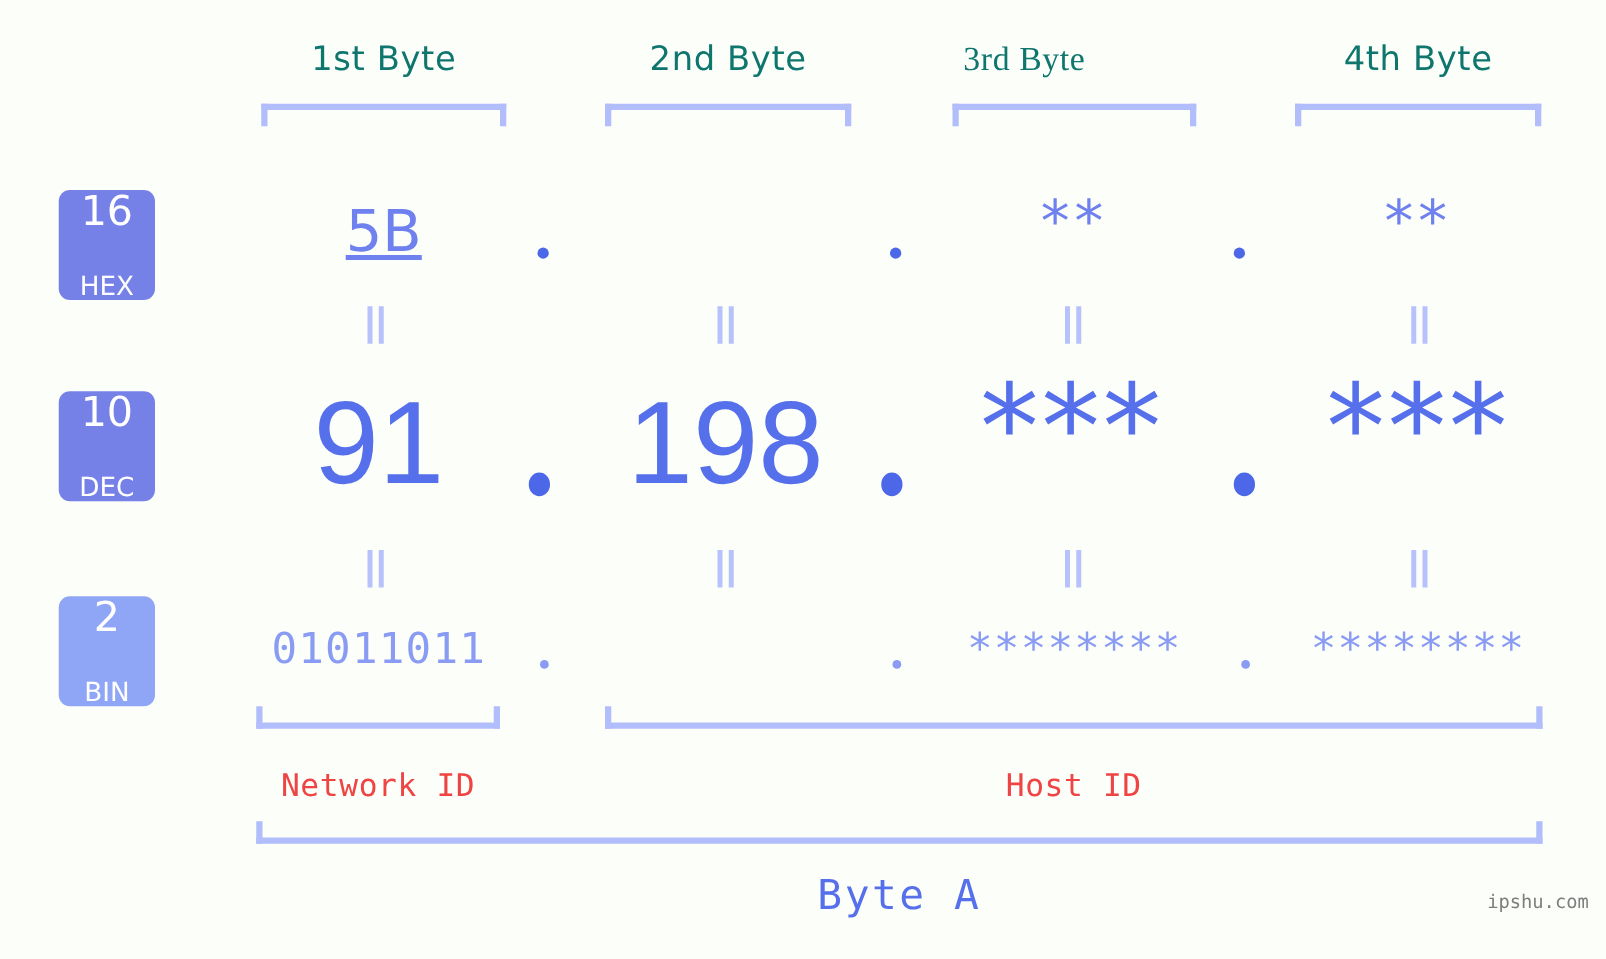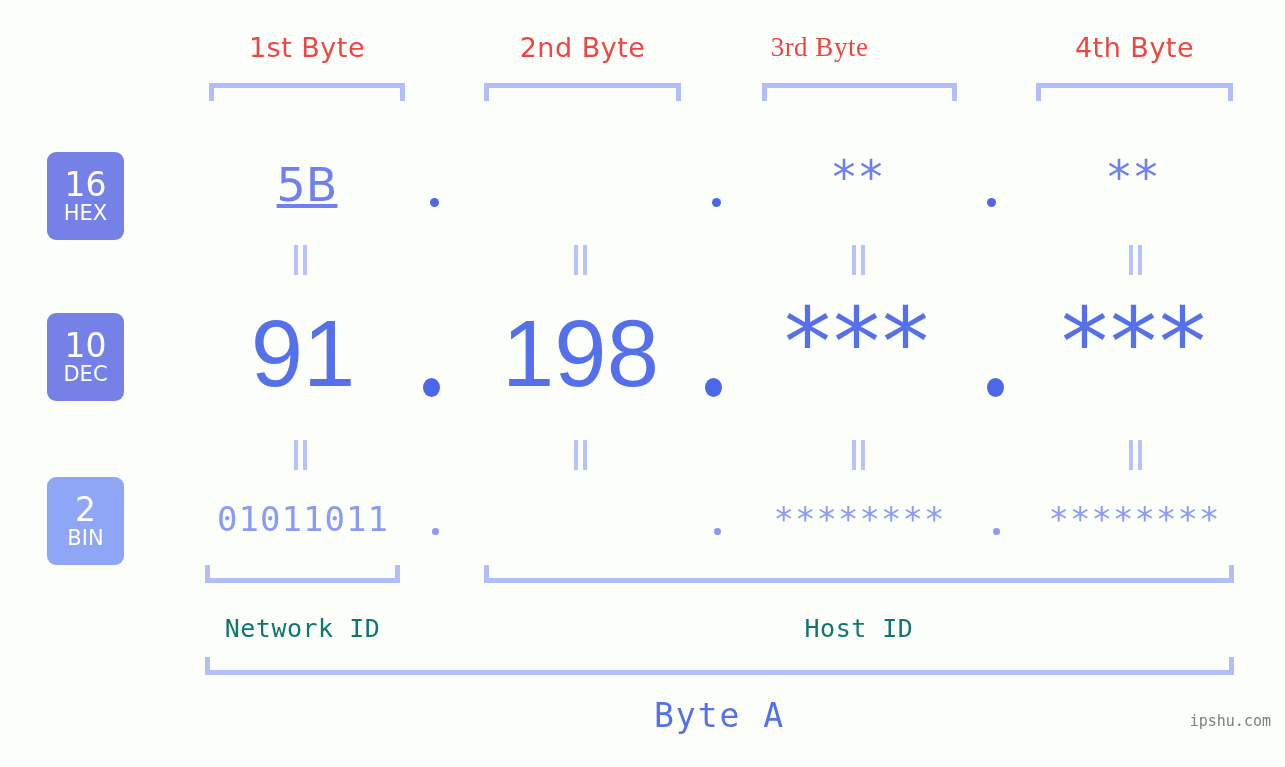--- a/index.html
+++ b/index.html
@@ -19,21 +19,21 @@
     inset: 0;
   }
 
   
   .byte-label {
     position: absolute;
     top: 32px;
     text-align: center;
     font-family: "DejaVu Sans", sans-serif;
     font-size: 27px;
-    color: #ef4444;
+    color: #0f766e;
     letter-spacing: 0.5px;
     white-space: nowrap;
   }
 
   
   .bracket-top {
     position: absolute;
     height: 18px;
     border-top: 5px solid #b2bdfb;
     border-left: 5px solid #b2bdfb;
@@ -53,21 +53,21 @@
   .badge {
     position: absolute;
     left: 47px;
     width: 77px;
     height: 88px;
     border-radius: 9px;
     color: #ffffff;
     display: flex;
     flex-direction: column;
     align-items: center;
-    justify-content: center;
+    justify-content: space-between;
     line-height: 1;
     box-sizing: border-box;
   }
   .badge .num {
     font-size: 33px;
     font-weight: 400;
     letter-spacing: 0px;
     margin-bottom: 2px;
   }
   .badge .nm {
@@ -140,21 +140,21 @@
     display: block;
   }
   .eqmark i:first-child { left: 1px; }
   .eqmark i:last-child  { left: 10px; }
 
   
   .sec-label {
     position: absolute;
     font-family: "DejaVu Sans Mono", monospace;
     font-size: 25px;
-    color: #0f766e;
+    color: #ef4444;
     white-space: nowrap;
     text-align: center;
     letter-spacing: 0.5px;
   }
   .class-label {
     position: absolute;
     font-family: "DejaVu Sans Mono", monospace;
     font-size: 33px;
     color: #5670ec;
     white-space: nowrap;

